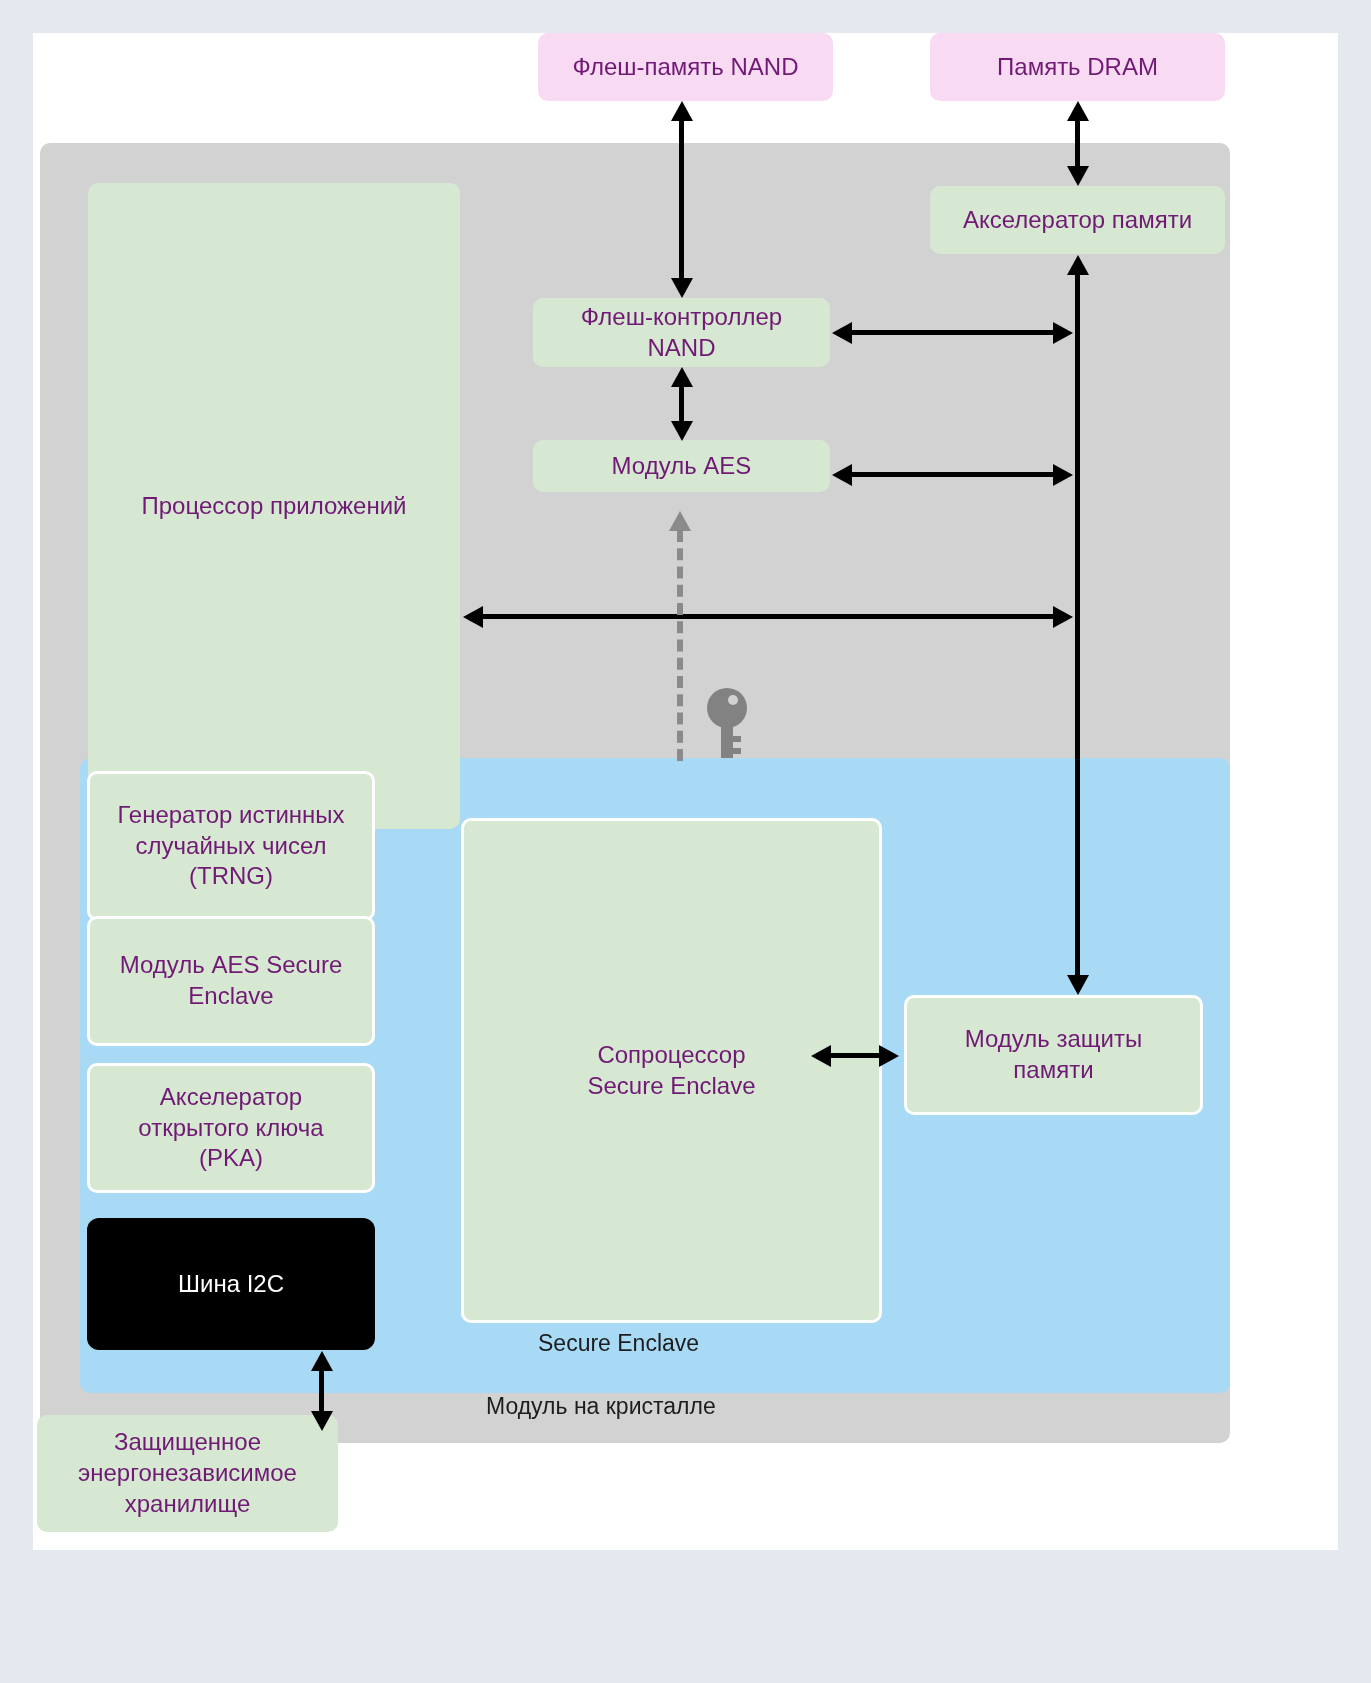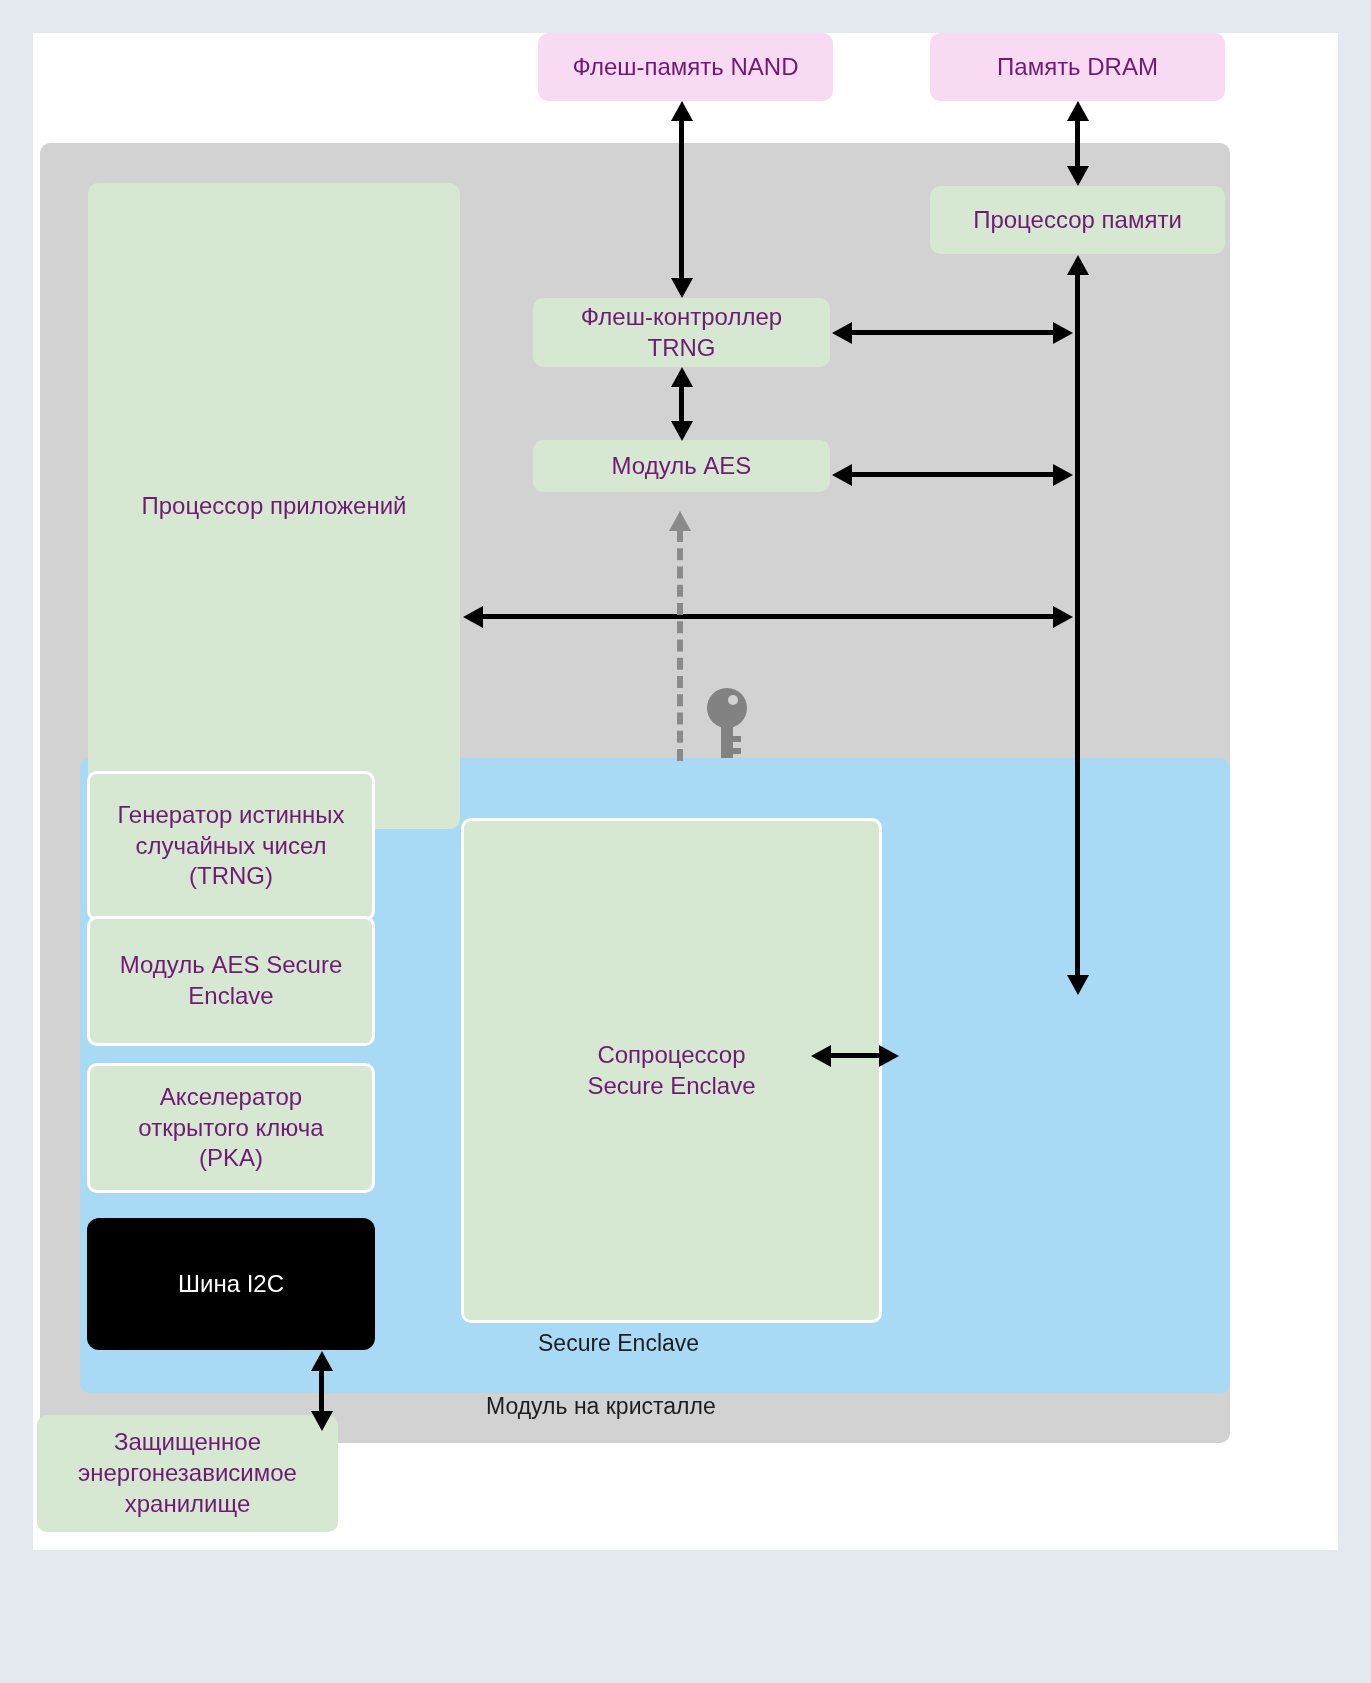--- a/index.html
+++ b/index.html
@@ -103,26 +103,26 @@
 
   <div class="abs node pink" style="left:897px; top:0px; width:295px; height:68px;">
     <span>Память DRAM</span>
   </div>
 
   <div class="abs node green" style="left:55px; top:150px; width:372px; height:646px;">
     <span>Процессор приложений</span>
   </div>
 
   <div class="abs node green" style="left:897px; top:153px; width:295px; height:68px;">
-    <span>Процессор памяти</span>
+    <span>Акселератор памяти</span>
   </div>
 
   <div class="abs node green" style="left:500px; top:265px; width:297px; height:69px;">
     <span>Флеш-контроллер
-TRNG</span>
+NAND</span>
   </div>
 
   <div class="abs node green" style="left:500px; top:407px; width:297px; height:52px;">
     <span>Модуль AES</span>
   </div>
 
   <div class="abs node green-b" style="left:54px; top:738px; width:288px; height:150px;">
     <span>Генератор истинных
 случайных чисел
 (TRNG)</span>
@@ -141,20 +141,24 @@
 
   <div class="abs node black" style="left:54px; top:1185px; width:288px; height:132px;">
     <span>Шина I2C</span>
   </div>
 
   <div class="abs node green-b" style="left:428px; top:785px; width:421px; height:505px;">
     <span>Сопроцессор
 Secure Enclave</span>
   </div>
 
+  <div class="abs node green-b" style="left:871px; top:962px; width:299px; height:120px;">
+    <span>Модуль защиты
+памяти</span>
+  </div>
 
   <div class="abs node green" style="left:4px; top:1382px; width:301px; height:117px;">
     <span>Защищенное
 энергонезависимое
 хранилище</span>
   </div>
 
   <div class="region-label" style="left:505px; top:1297px;">Secure Enclave</div>
 
   <div class="region-label" style="left:453px; top:1360px;">Модуль на кристалле</div>

